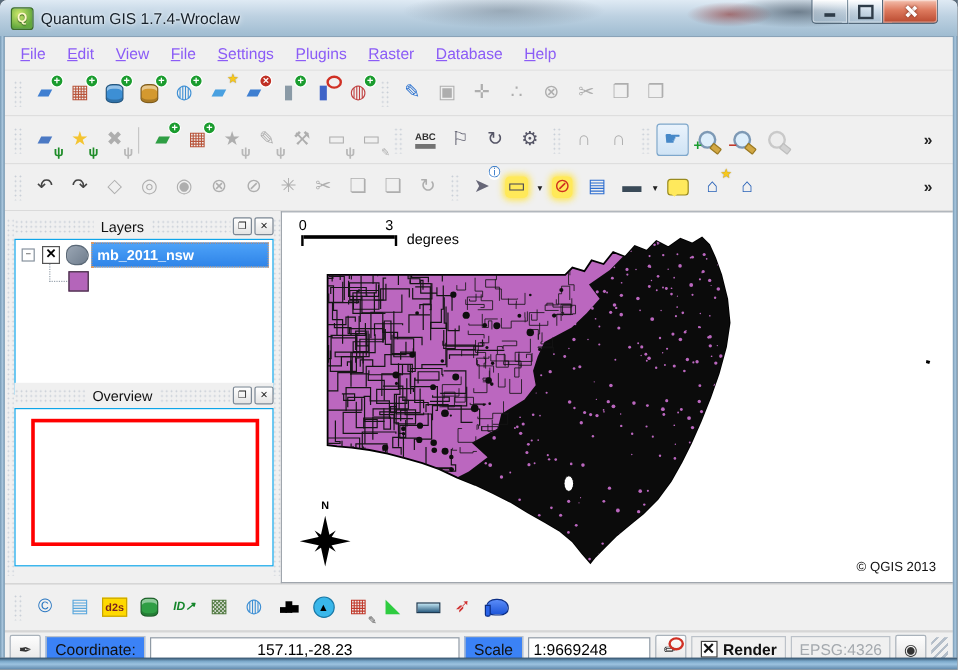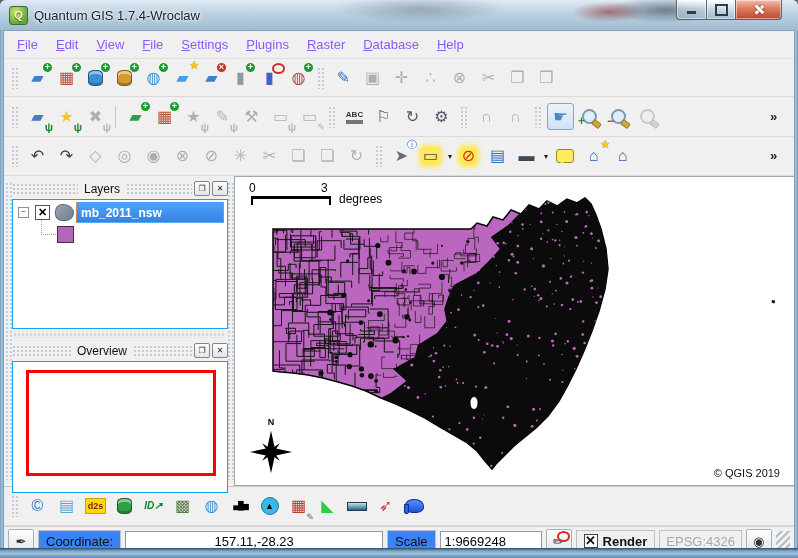--- a/index.html
+++ b/index.html
@@ -404,21 +404,21 @@
             <div class="lsel">
               <span>mb_2011_nsw</span>
             </div>
             <span class="treeline"></span>
             <span class="swatch" id="layerSwatch" style="background: rgb(180, 101, 186);"></span>
           </div>
         </div>
 
         <div class="splitter" style="top:155px;"></div>
 
-        <div class="panel" style="top:164px;">
+        <div class="panel" style="top:143px;">
           <div class="phead">
             <div class="dots"></div>
             <span class="ptitle">Overview</span>
             <div class="dots"></div>
             <span class="pbtn float"></span>
             <span class="pbtn close"></span>
           </div>
           <div class="pbody ov-body">
             <div class="ovrect" id="ovrect" style="left: 13px; top: 8px; width: 184px; height: 100px; border-color: rgb(255, 0, 0);"></div>
           </div>
@@ -916,21 +916,21 @@
           <div class="sbbar"></div>
           <span class="sbunit">degrees</span>
         </div>
         <div class="narrowbox">
           <span class="nlabel">N</span>
           <svg width="48" height="50" viewBox="0 0 48 52">
             <polygon points="24,4 28,22 46,26 28,30 24,48 20,30 2,26 20,22" fill="#000"></polygon>
             <polygon points="33.2,16.8 27.2,26 33.2,35.2 24,29.2 14.8,35.2 20.8,26 14.8,16.8 24,22.8" fill="#000"></polygon>
           </svg>
         </div>
-        <span class="copyright">© QGIS 2019</span>
+        <span class="copyright">© QGIS 2013</span>
       </div>
     </div>
 
     <div class="tbrow plugrow">
         <span class="thandle"></span>
         <span class="tbtn">
           <span class="glyph" style="color: rgb(43, 120, 194);">©</span>
         </span>
         <span class="tbtn">
           <span class="glyph" style="color: rgb(90, 167, 220);">▤</span>

